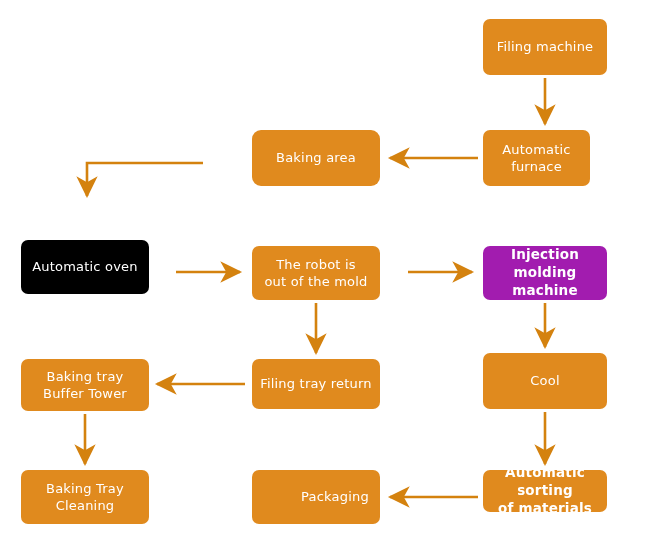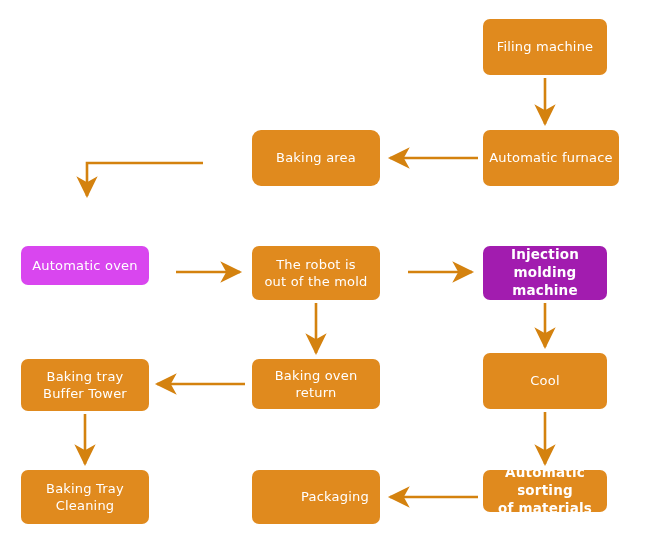--- a/index.html
+++ b/index.html
@@ -87,42 +87,42 @@
 
     <g>
       <line x1="85" y1="414" x2="85" y2="464" stroke="#d4820f" stroke-width="2.6" marker-end="url(#ah)"></line>
     </g>
   </svg>
 
   <div id="nodes">
       <div class="node" style="left: 483px; top: 19px; width: 124px; height: 56px; background: rgb(224, 138, 30); color: rgb(255, 255, 255);">
         <span>Filing machine</span>
       </div>
-      <div class="node" style="left: 483px; top: 130px; width: 136px; height: 56px; background: rgb(224, 138, 30); color: rgb(255, 255, 255);">
+      <div class="node" style="left: 483px; top: 130px; width: 107px; height: 56px; background: rgb(224, 138, 30); color: rgb(255, 255, 255);">
         <span>Automatic furnace</span>
       </div>
       <div class="node" style="left: 252px; top: 130px; width: 128px; height: 56px; background: rgb(224, 138, 30); color: rgb(255, 255, 255); border-radius: 9px;">
         <span>Baking area</span>
       </div>
-      <div class="node" style="left: 21px; top: 246px; width: 128px; height: 39px; background: #d946ef; color: rgb(255, 255, 255);">
+      <div class="node" style="left: 21px; top: 240px; width: 128px; height: 54px; background: #000000; color: rgb(255, 255, 255);">
         <span>Automatic oven</span>
       </div>
       <div class="node" style="left: 252px; top: 246px; width: 128px; height: 54px; background: rgb(224, 138, 30); color: rgb(255, 255, 255); align-items: center;">
         <span>The robot is
 out of the mold</span>
       </div>
       <div class="node bold" style="left: 483px; top: 246px; width: 124px; height: 54px; background: #a21caf; color: rgb(255, 255, 255);">
         <span>Injection molding
 machine</span>
       </div>
       <div class="node" style="left: 483px; top: 353px; width: 124px; height: 56px; background: rgb(224, 138, 30); color: rgb(255, 255, 255);">
         <span>Cool</span>
       </div>
       <div class="node" style="left: 252px; top: 359px; width: 128px; height: 50px; background: rgb(224, 138, 30); color: rgb(255, 255, 255);">
-        <span>Baking oven return</span>
+        <span>Filing tray return</span>
       </div>
       <div class="node" style="left: 21px; top: 359px; width: 128px; height: 52px; background: rgb(224, 138, 30); color: rgb(255, 255, 255);">
         <span>Baking tray
 Buffer Tower</span>
       </div>
       <div class="node" style="left: 21px; top: 470px; width: 128px; height: 54px; background: rgb(224, 138, 30); color: rgb(255, 255, 255);">
         <span>Baking Tray
 Cleaning</span>
       </div>
       <div class="node" style="left: 252px; top: 470px; width: 128px; height: 54px; background: rgb(224, 138, 30); color: rgb(255, 255, 255); padding-left: 44px;">

